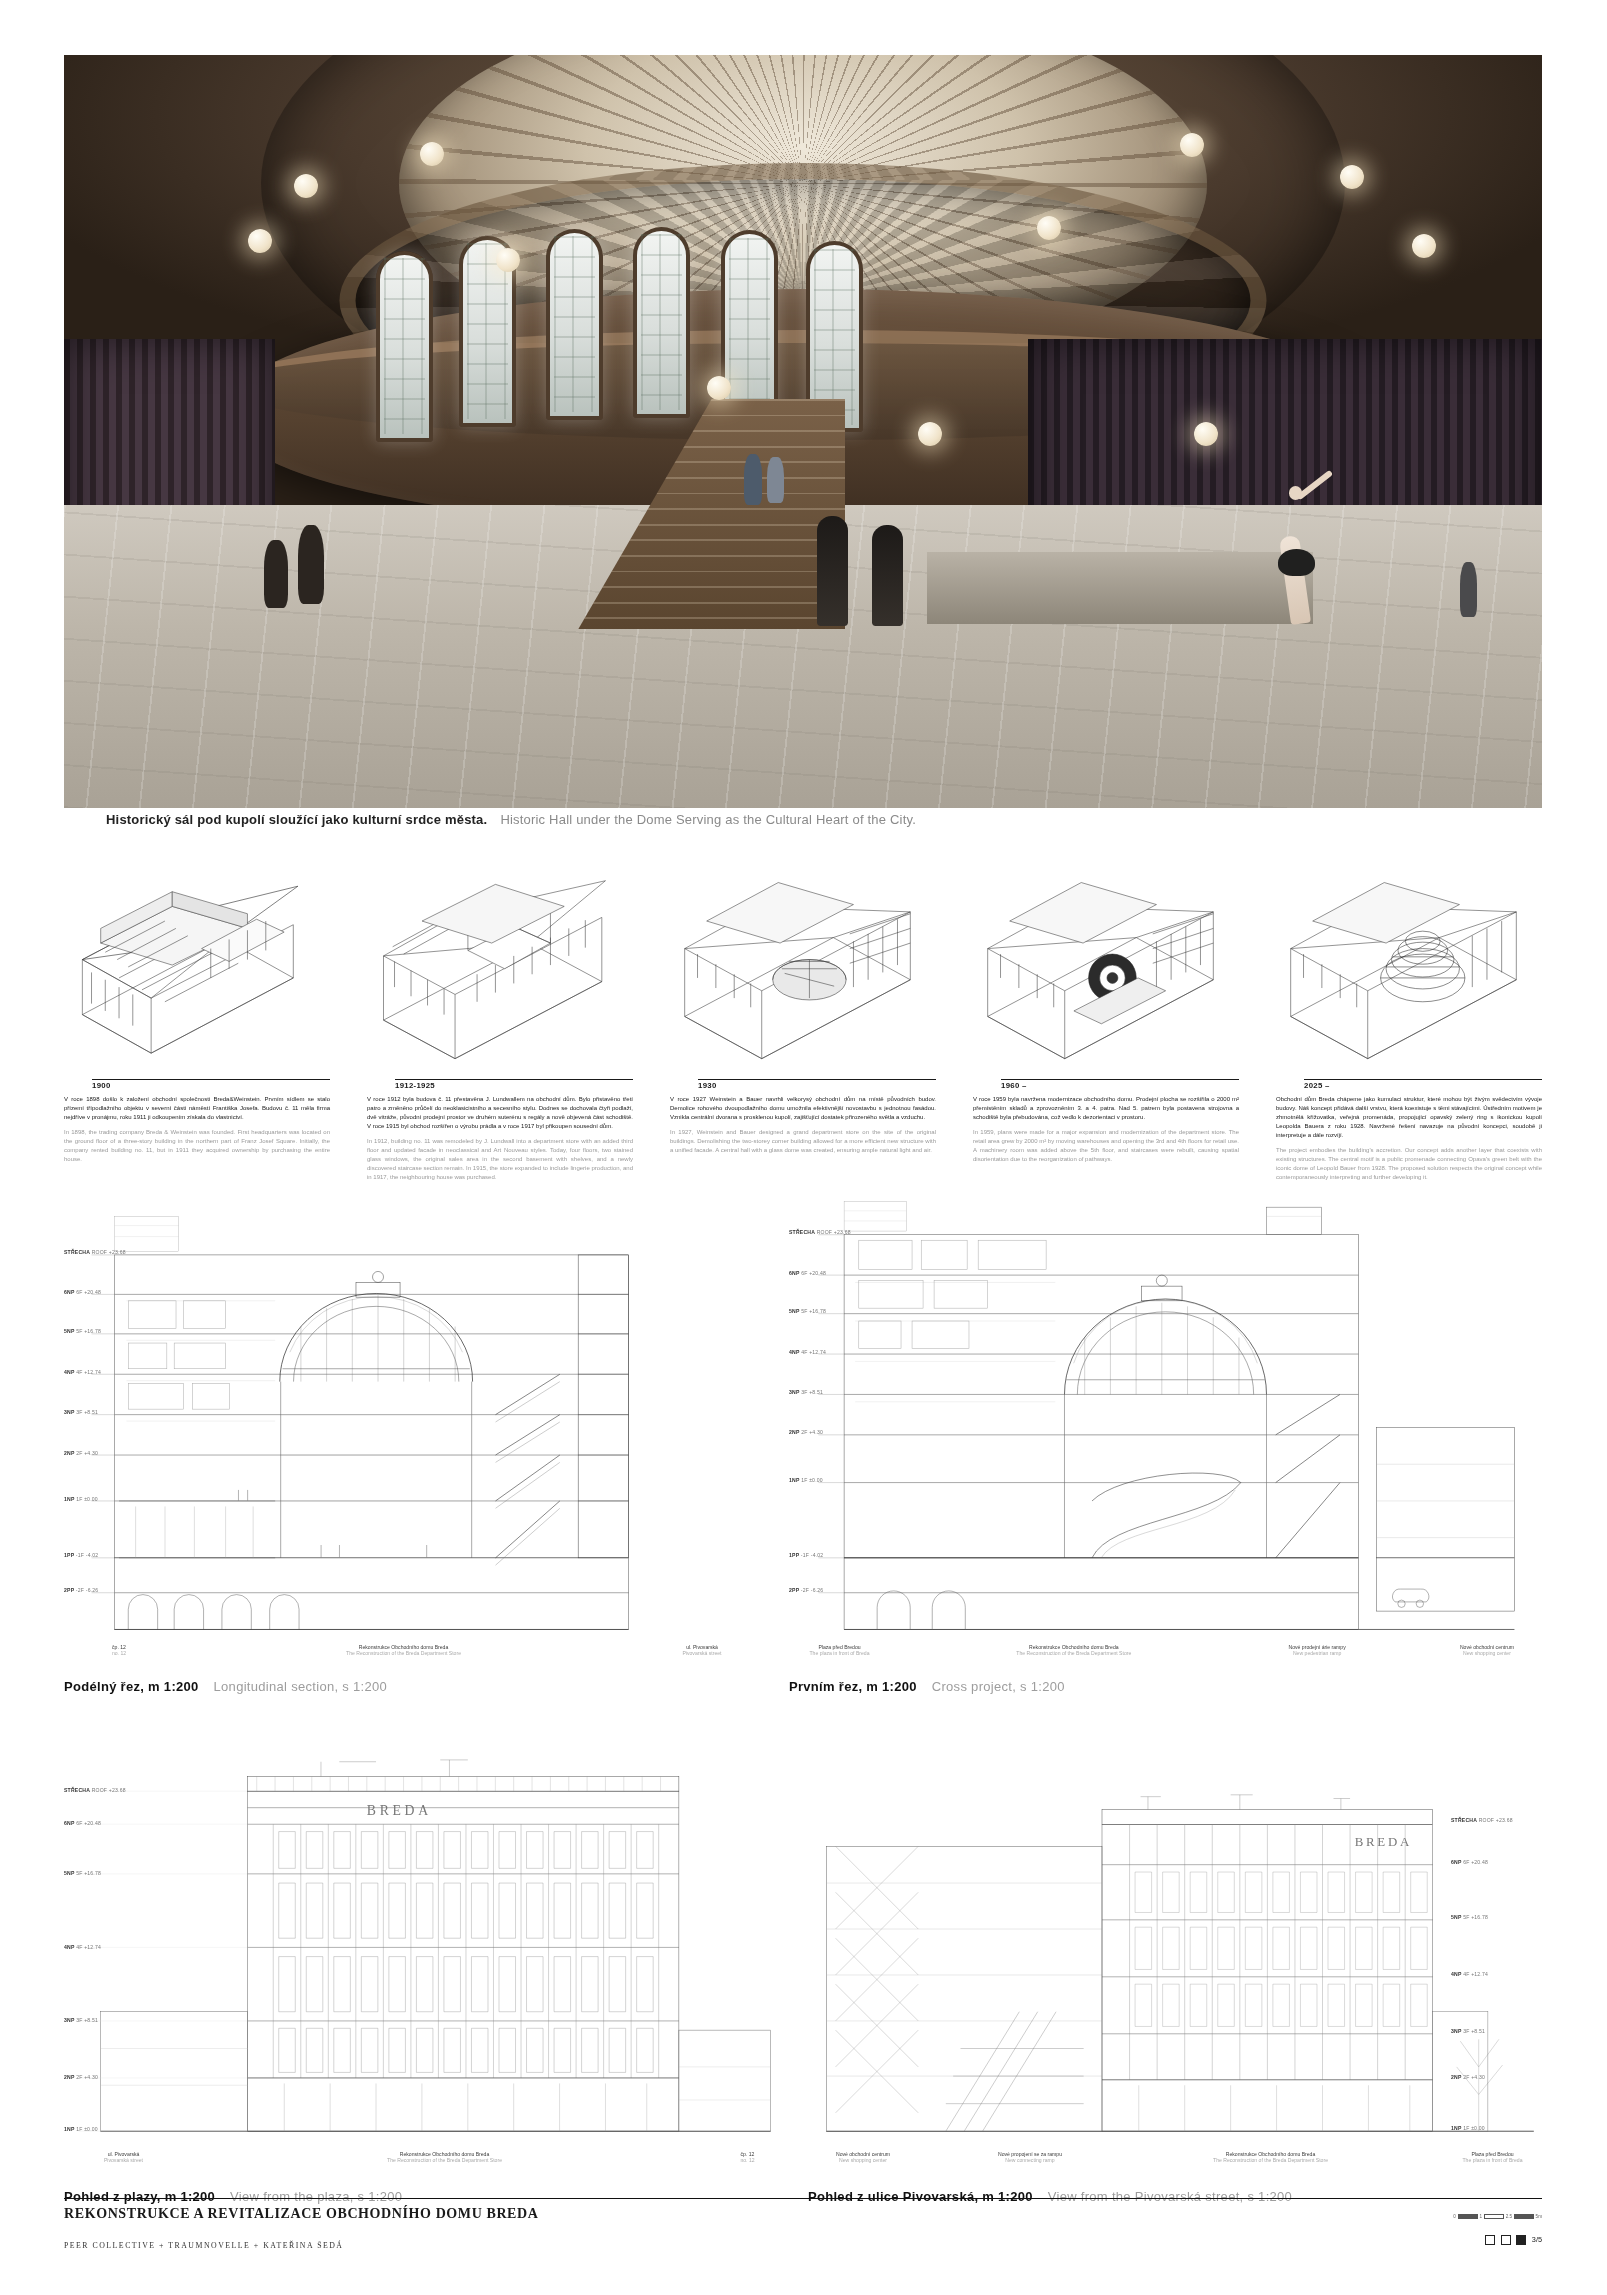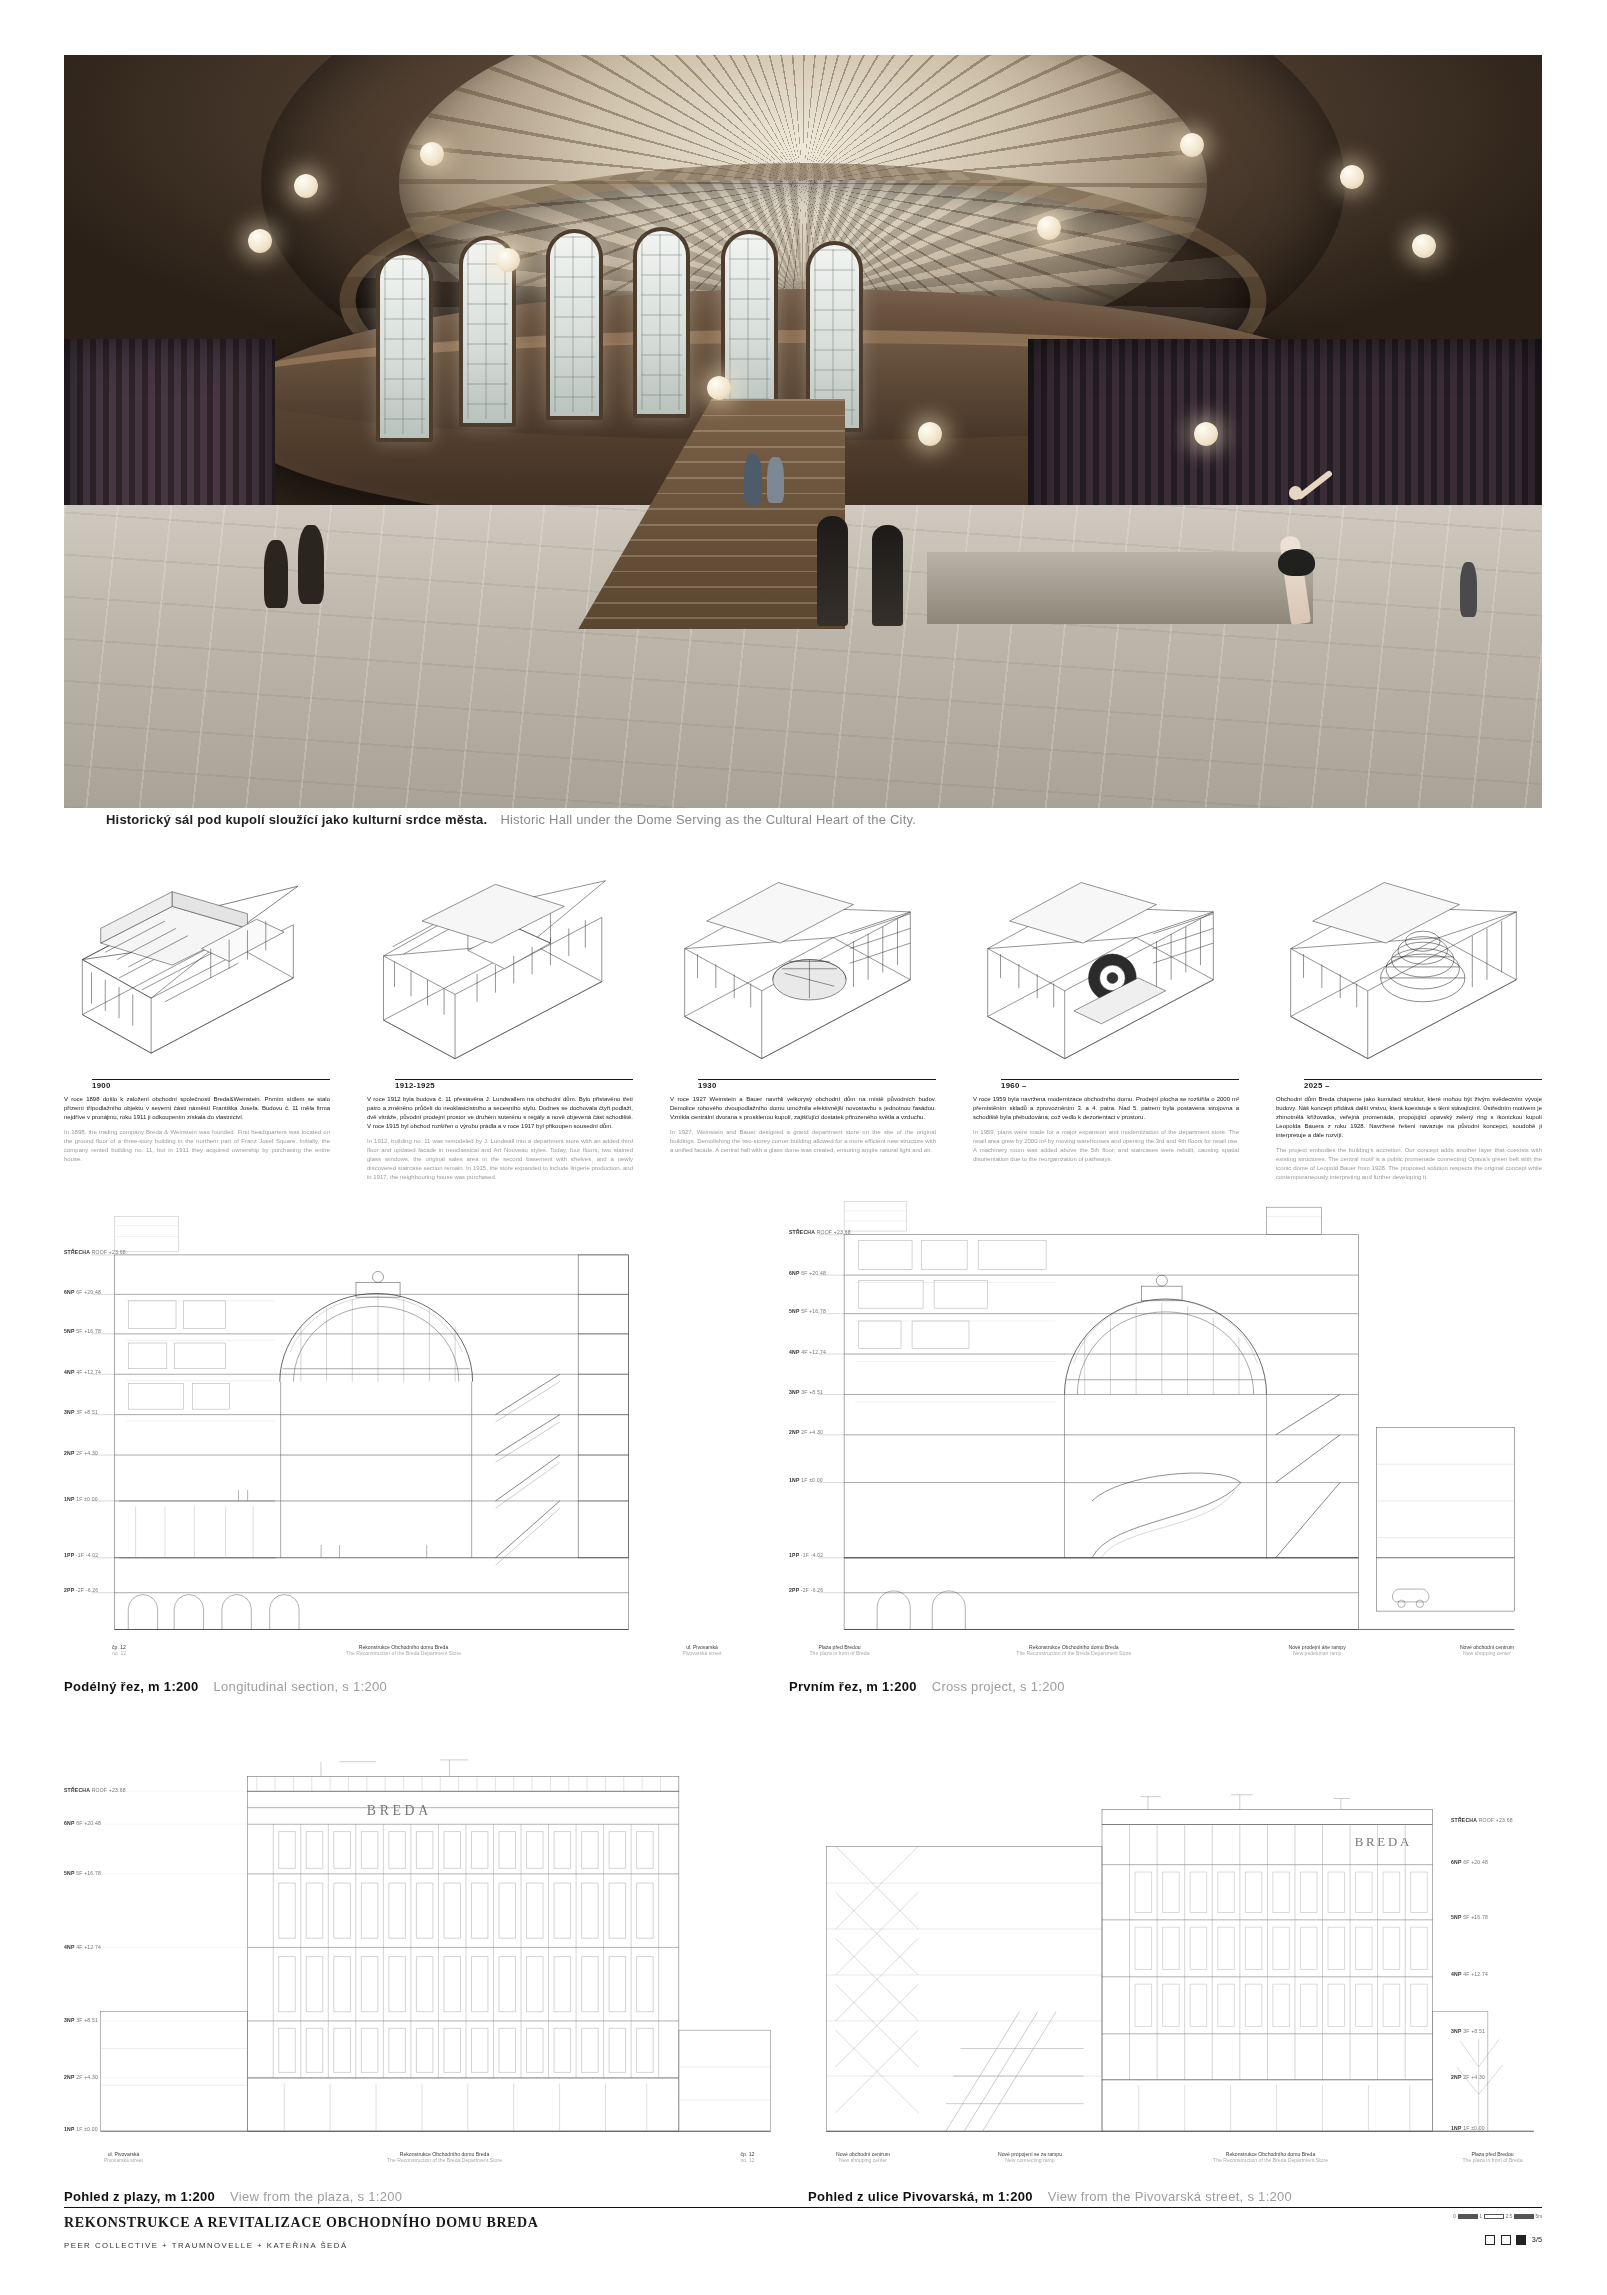--- a/index.html
+++ b/index.html
@@ -187,21 +187,21 @@
   .title-line { font-size:13px; letter-spacing:0.3px; margin-top:7.3px; }
   .title-line .cz { font-weight:bold; color:#111; }
   .title-line .en { color:#9d9d9d; margin-left:11px; }
 
   
   .footer {
     position:absolute; left:0; bottom:0; width:1478px;
     border-top:1.1px solid #111; padding-top:7.3px;
   }
   .footer .t1 { font-size:14px; font-weight:bold; letter-spacing:0.6px;font-family:Liberation Serif, serif; }
-  .footer .t2 { font-size:7.8px; letter-spacing:1.5px; color:#333; margin-top:10px; }
+  .footer .t2 { font-size:7.8px; letter-spacing:1.5px; color:#333; margin-top:19px;font-family:Liberation Serif, serif; }
   .pagebox { position:absolute; right:0; bottom:5.5px; display:flex; align-items:center; gap:5.5px; }
   .pagebox .sq { width:10px; height:10px; border:0.9px solid #222; }
   .pagebox .sq.f { background:#222; }
   .pagebox .num { font-size:7.3px; }
   .scalebar { position:absolute; right:0; bottom:31px; font-size:4.6px; color:#666; display:flex; gap:1.8px; align-items:flex-end;}
   .scalebar .seg { width:20px; height:4.6px; border:0.6px solid #555; }
   .scalebar .seg.f { background:#555; }
 </style>
 </head>
 <body>

